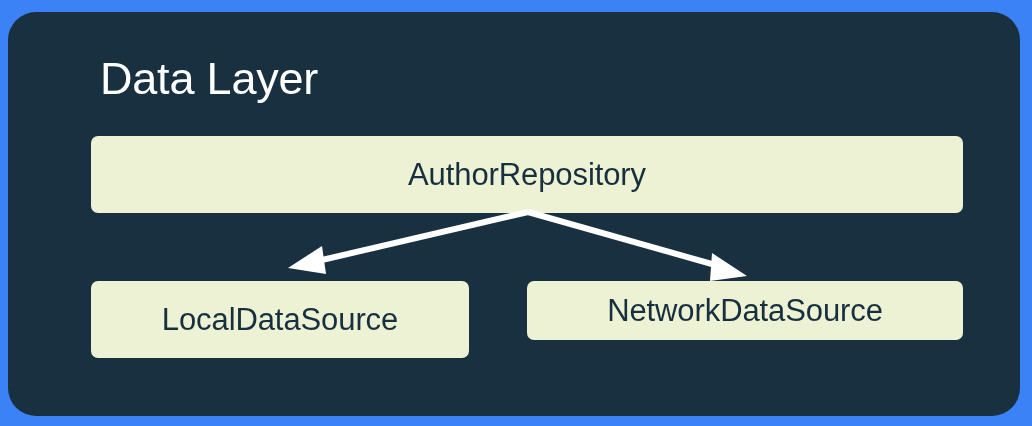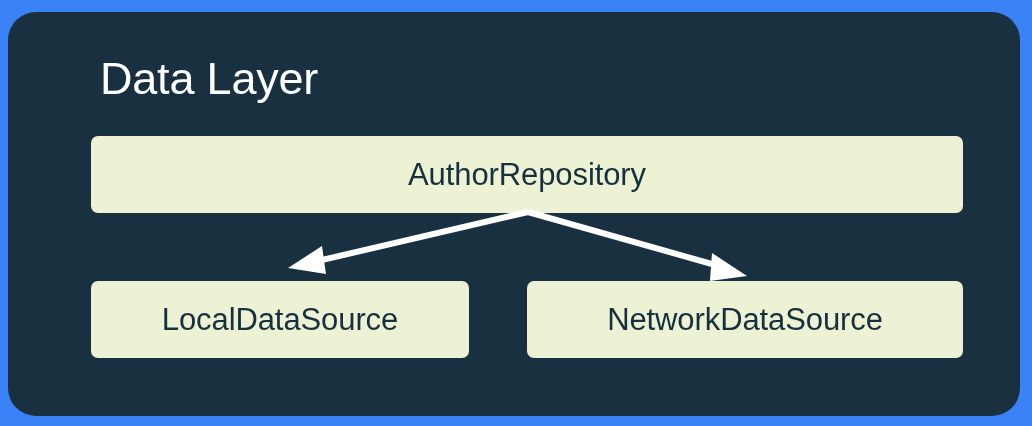--- a/index.html
+++ b/index.html
@@ -74,21 +74,21 @@
   #node-local-data-source {
     left: 91px;
     top: 281px;
     width: 378px;
     height: 77px;
   }
   #node-network-data-source {
     left: 527px;
     top: 281px;
     width: 436px;
-    height: 77px;
+    height: 59px;
   }
 
   
   .connectors {
     position: absolute;
     left: 0;
     top: 0;
     width: 1032px;
     height: 426px;
     pointer-events: none;

